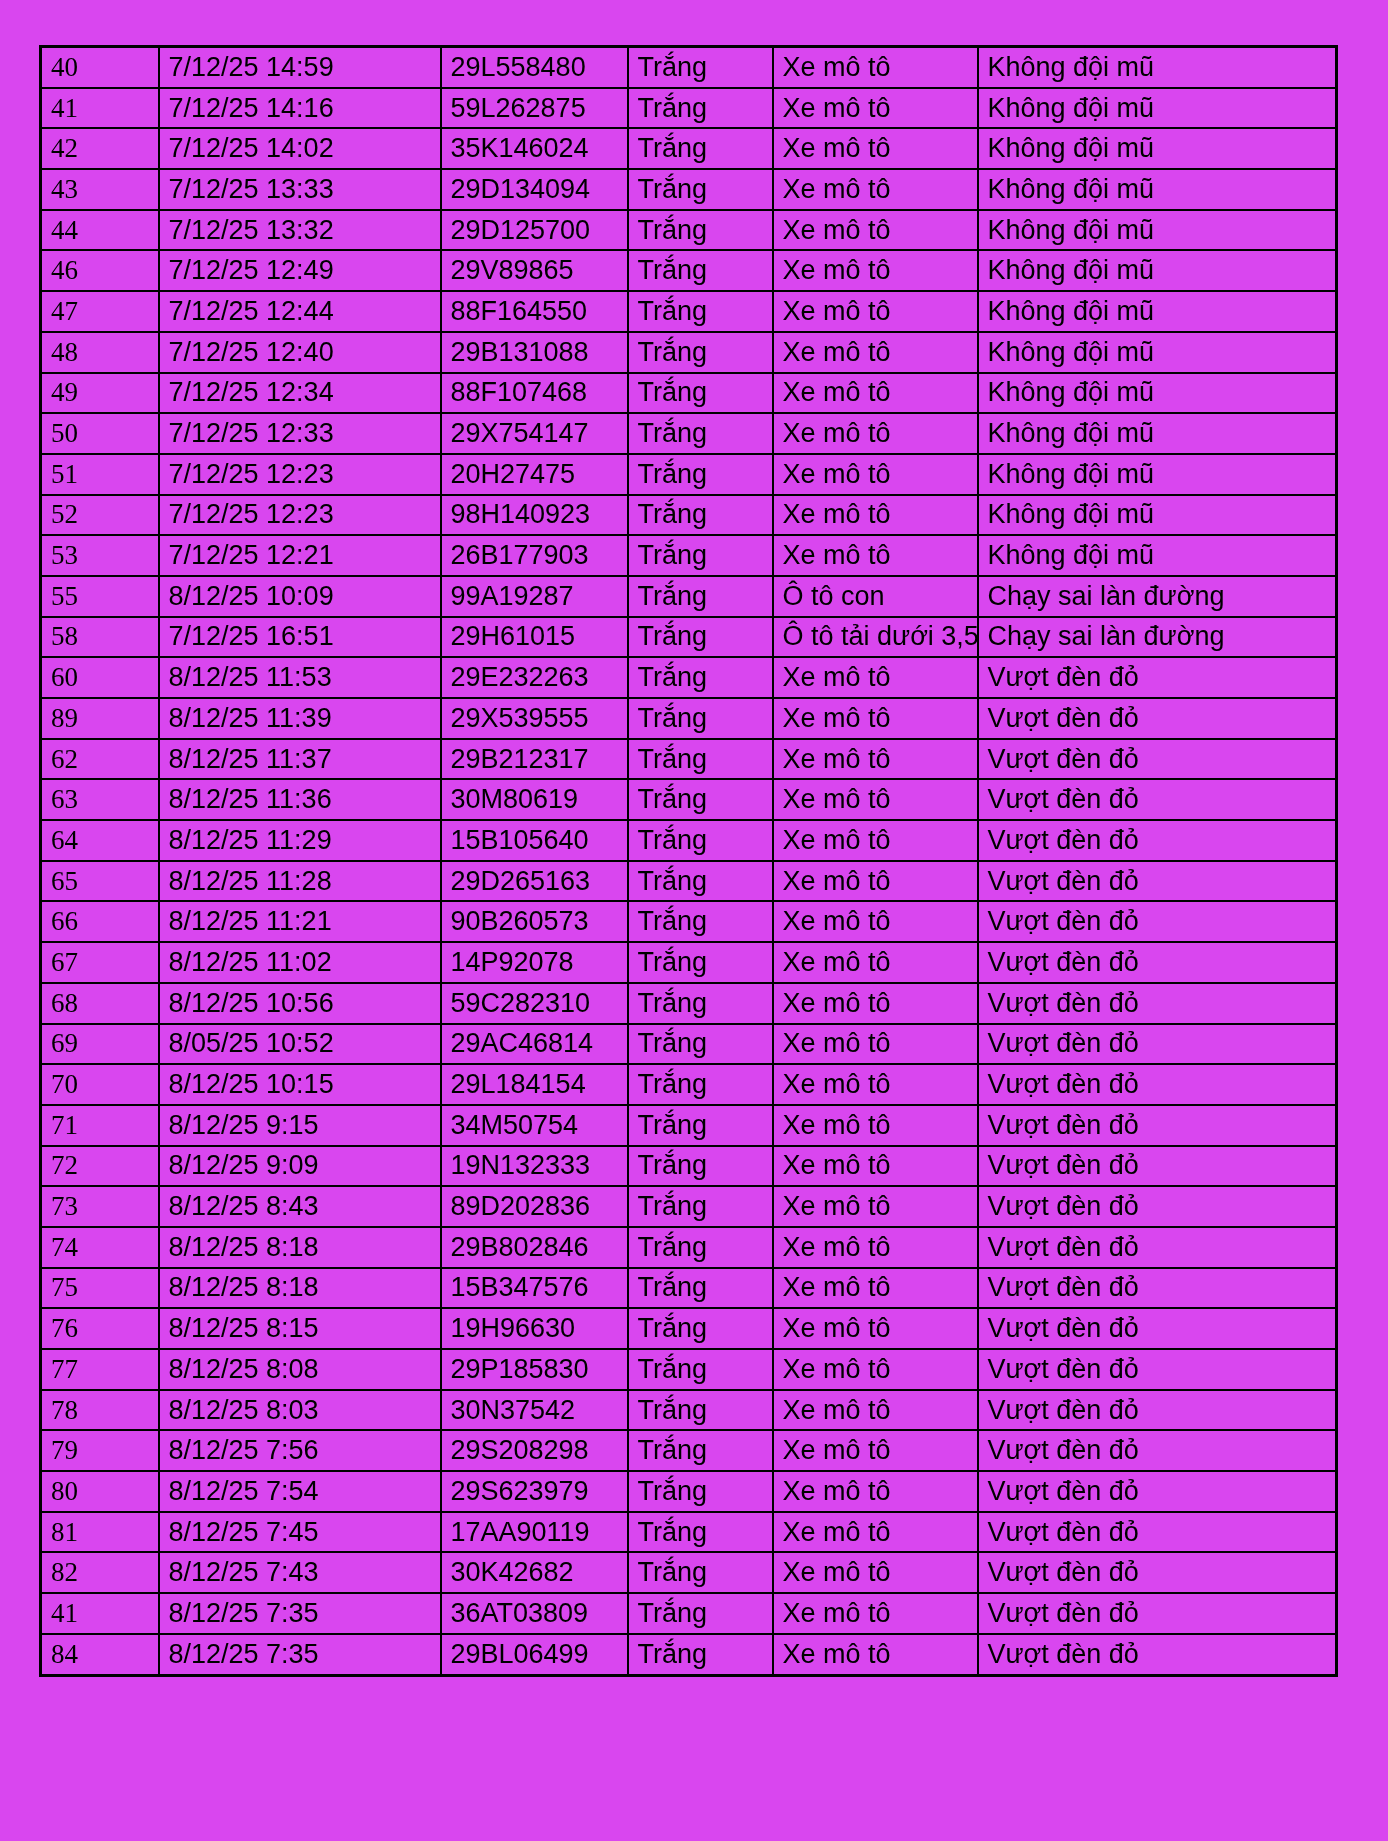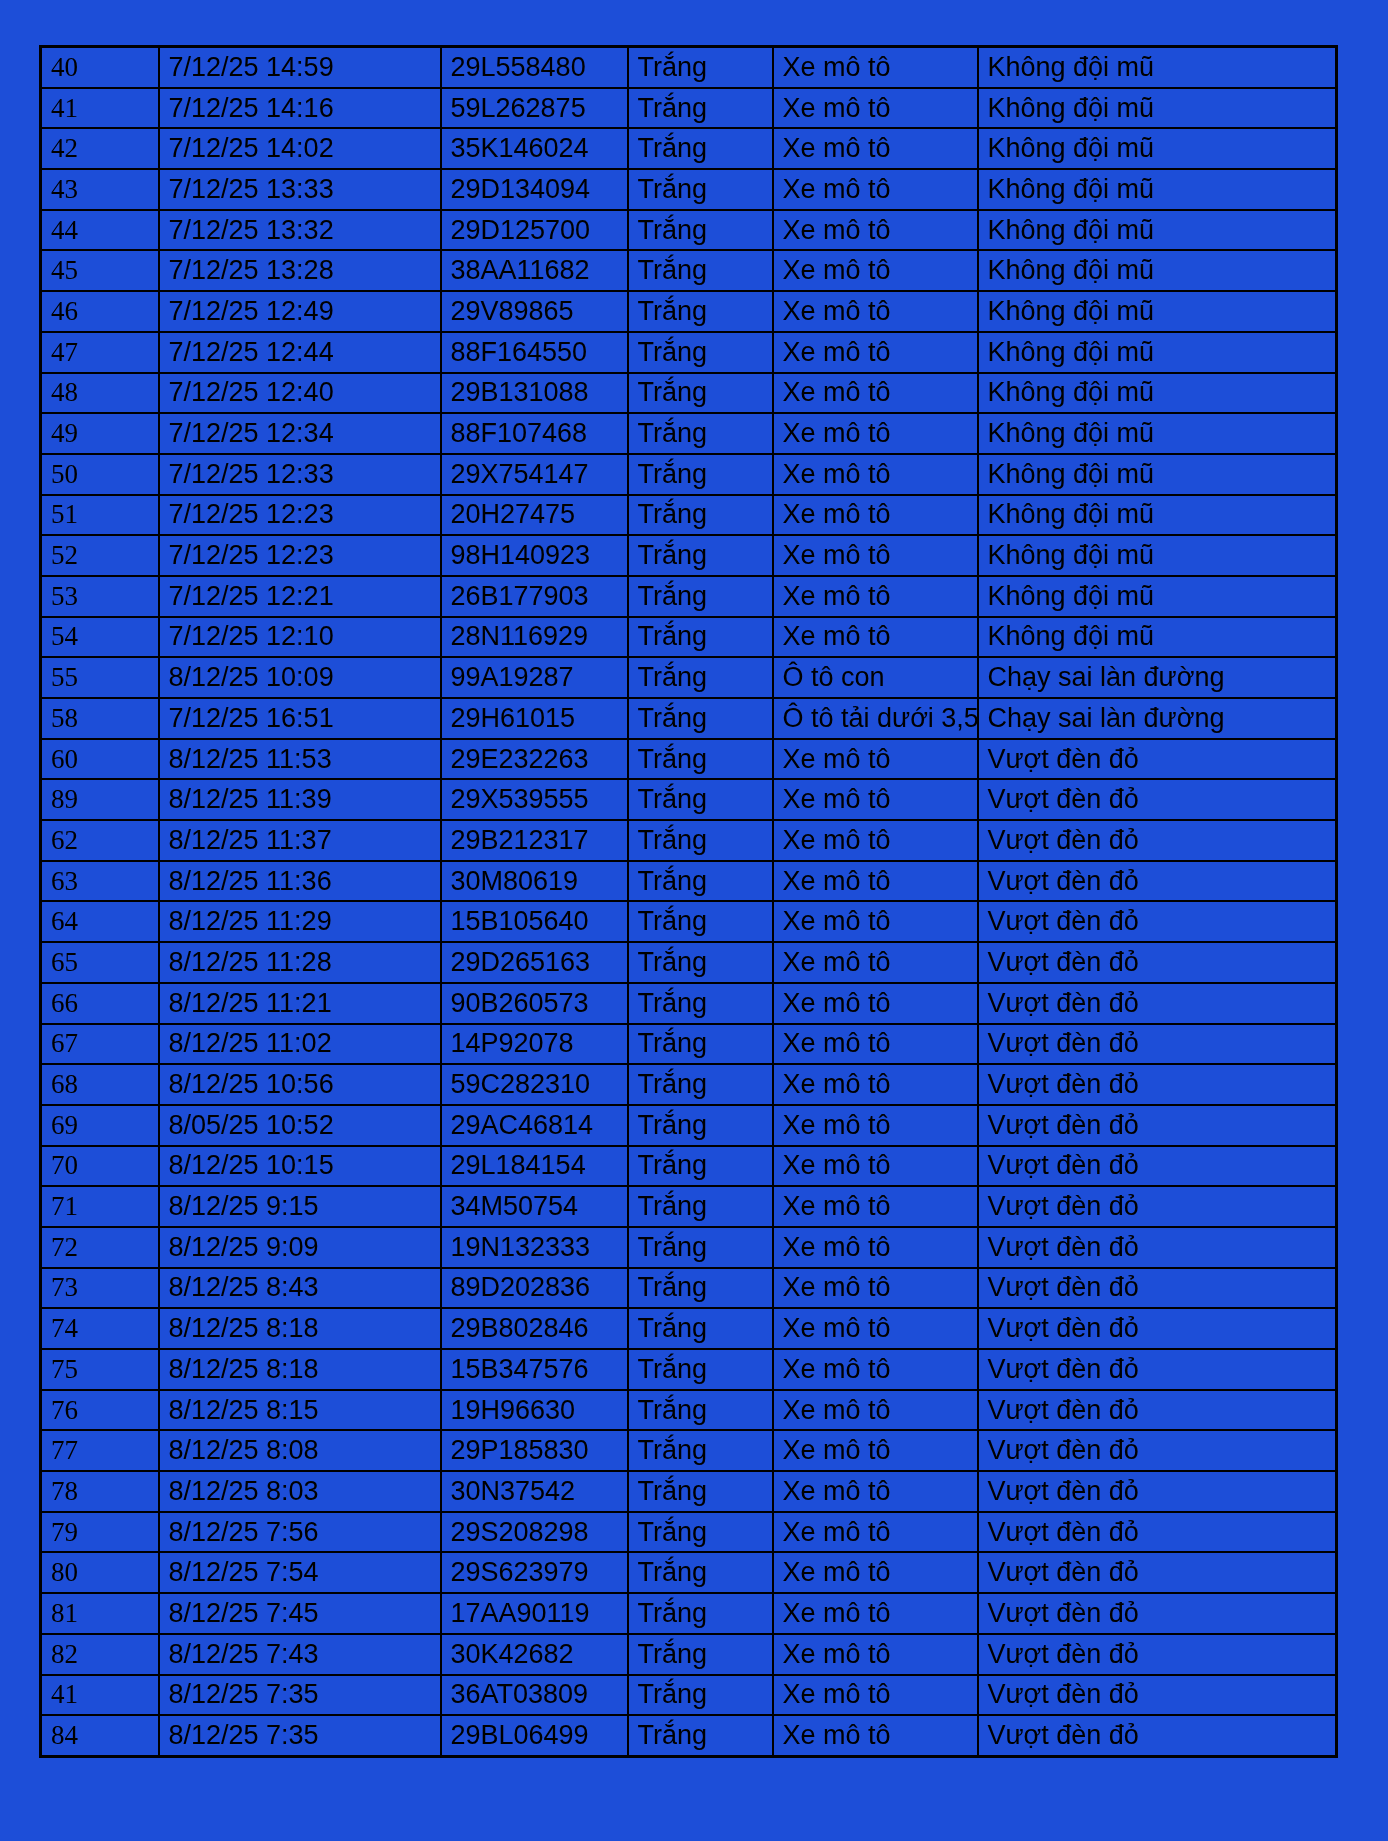--- a/index.html
+++ b/index.html
@@ -10,21 +10,21 @@
   body {
     width: 1388px;
     height: 1841px;
     position: relative;
     font-family: "Liberation Sans", sans-serif;
     color: #000000;
   }
   .page {
     position: absolute;
     inset: 0;
-    background: #1d4ed8;
+    background: #d946ef;
   }
   table.violations {
     position: absolute;
     left: 39px;
     top: 45px;
     border-collapse: collapse;
     table-layout: fixed;
     width: 1296px;
     border: 3px solid #000000;
   }
@@ -104,28 +104,20 @@
 
   <tr>
     <td class="c-no">44</td>
     <td class="c-datetime">7/12/25 13:32</td>
     <td class="c-plate">29D125700</td>
     <td class="c-color">Trắng</td>
     <td class="c-vehicle">Xe mô tô</td>
     <td class="c-violation">Không đội mũ</td>
   </tr>
 
-  <tr>
-    <td class="c-no">45</td>
-    <td class="c-datetime">7/12/25 13:28</td>
-    <td class="c-plate">38AA11682</td>
-    <td class="c-color">Trắng</td>
-    <td class="c-vehicle">Xe mô tô</td>
-    <td class="c-violation">Không đội mũ</td>
-  </tr>
 
   <tr>
     <td class="c-no">46</td>
     <td class="c-datetime">7/12/25 12:49</td>
     <td class="c-plate">29V89865</td>
     <td class="c-color">Trắng</td>
     <td class="c-vehicle">Xe mô tô</td>
     <td class="c-violation">Không đội mũ</td>
   </tr>
 
@@ -185,28 +177,20 @@
 
   <tr>
     <td class="c-no">53</td>
     <td class="c-datetime">7/12/25 12:21</td>
     <td class="c-plate">26B177903</td>
     <td class="c-color">Trắng</td>
     <td class="c-vehicle">Xe mô tô</td>
     <td class="c-violation">Không đội mũ</td>
   </tr>
 
-  <tr>
-    <td class="c-no">54</td>
-    <td class="c-datetime">7/12/25 12:10</td>
-    <td class="c-plate">28N116929</td>
-    <td class="c-color">Trắng</td>
-    <td class="c-vehicle">Xe mô tô</td>
-    <td class="c-violation">Không đội mũ</td>
-  </tr>
 
   <tr>
     <td class="c-no">55</td>
     <td class="c-datetime">8/12/25 10:09</td>
     <td class="c-plate">99A19287</td>
     <td class="c-color">Trắng</td>
     <td class="c-vehicle">Ô tô con</td>
     <td class="c-violation">Chạy sai làn đường</td>
   </tr>
 

